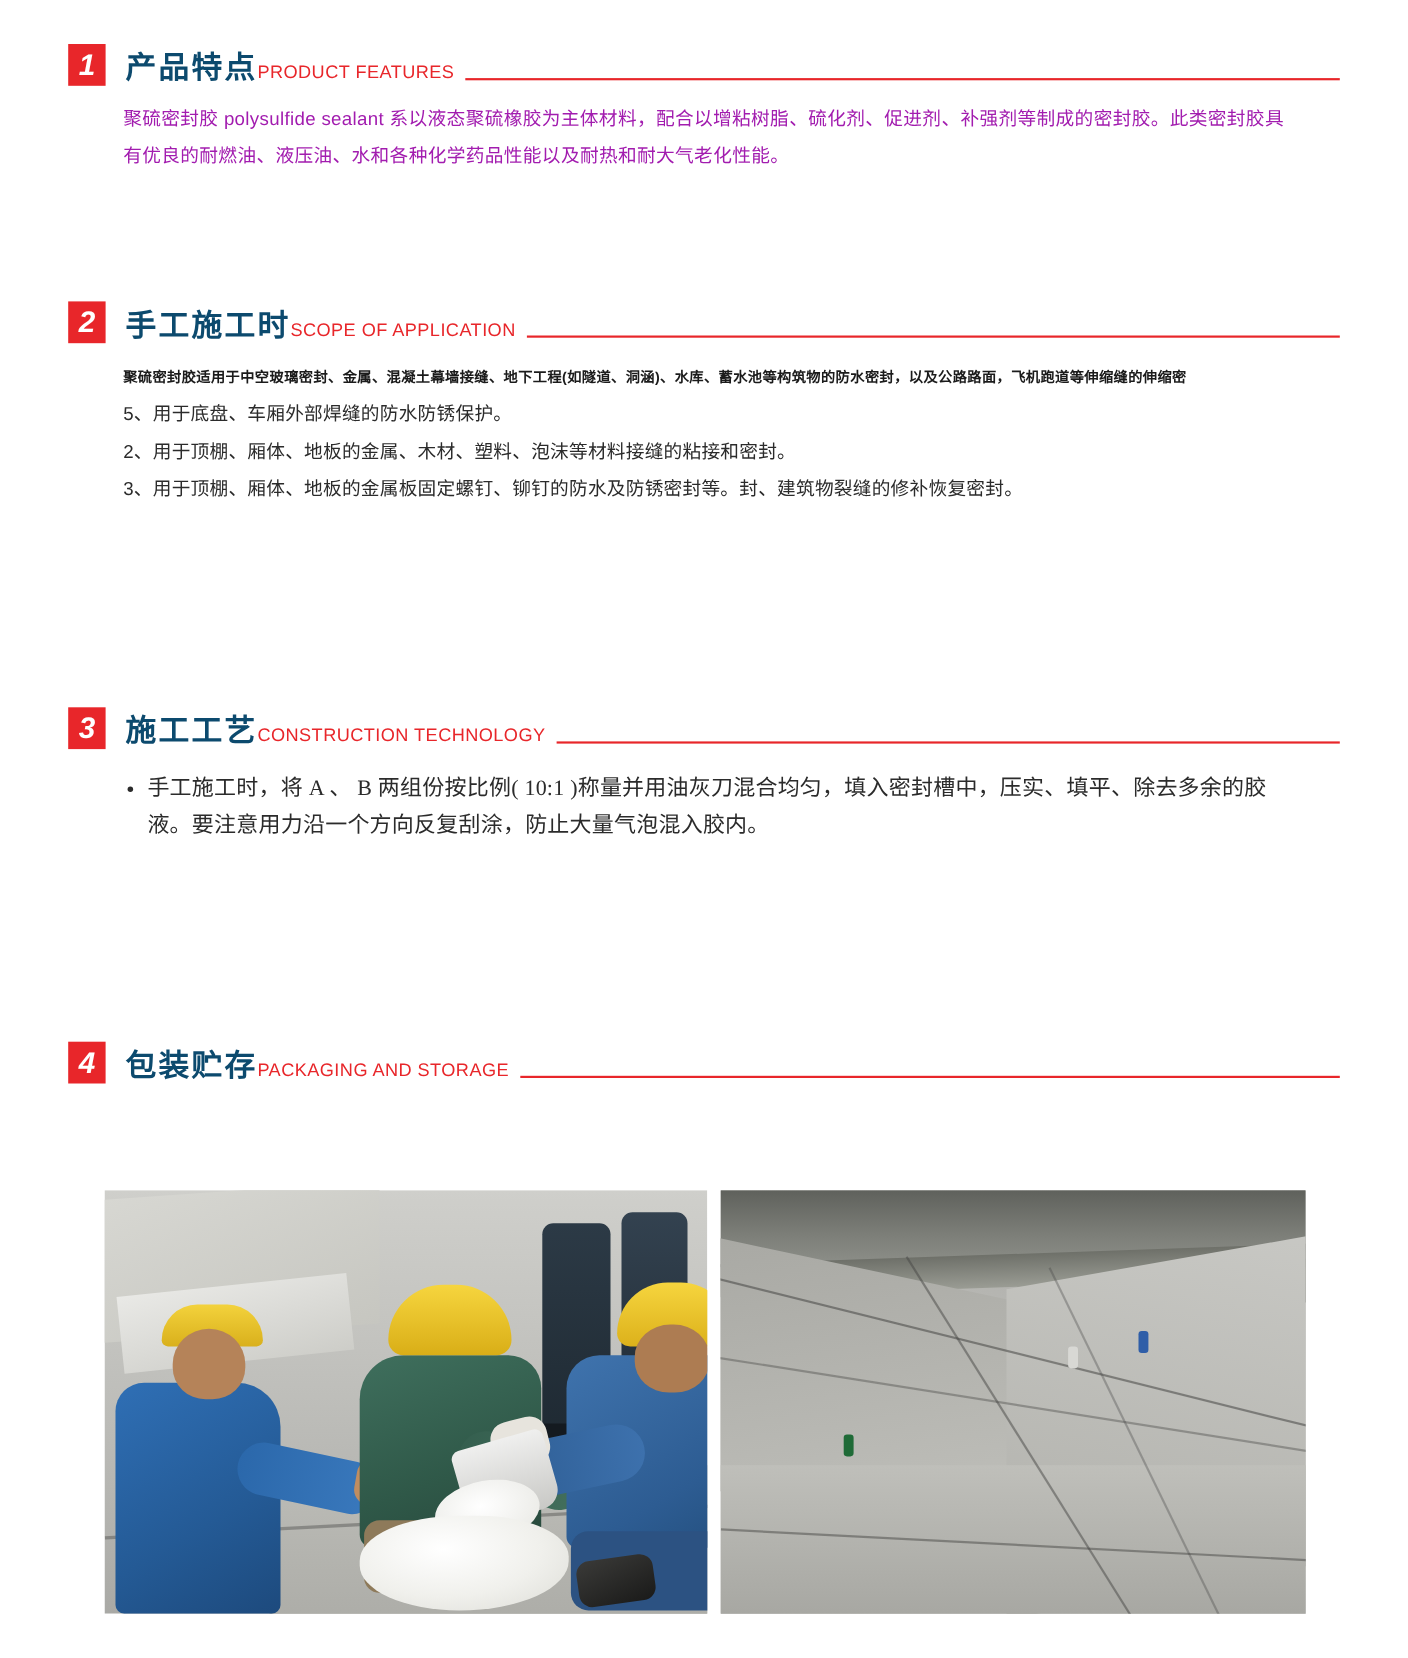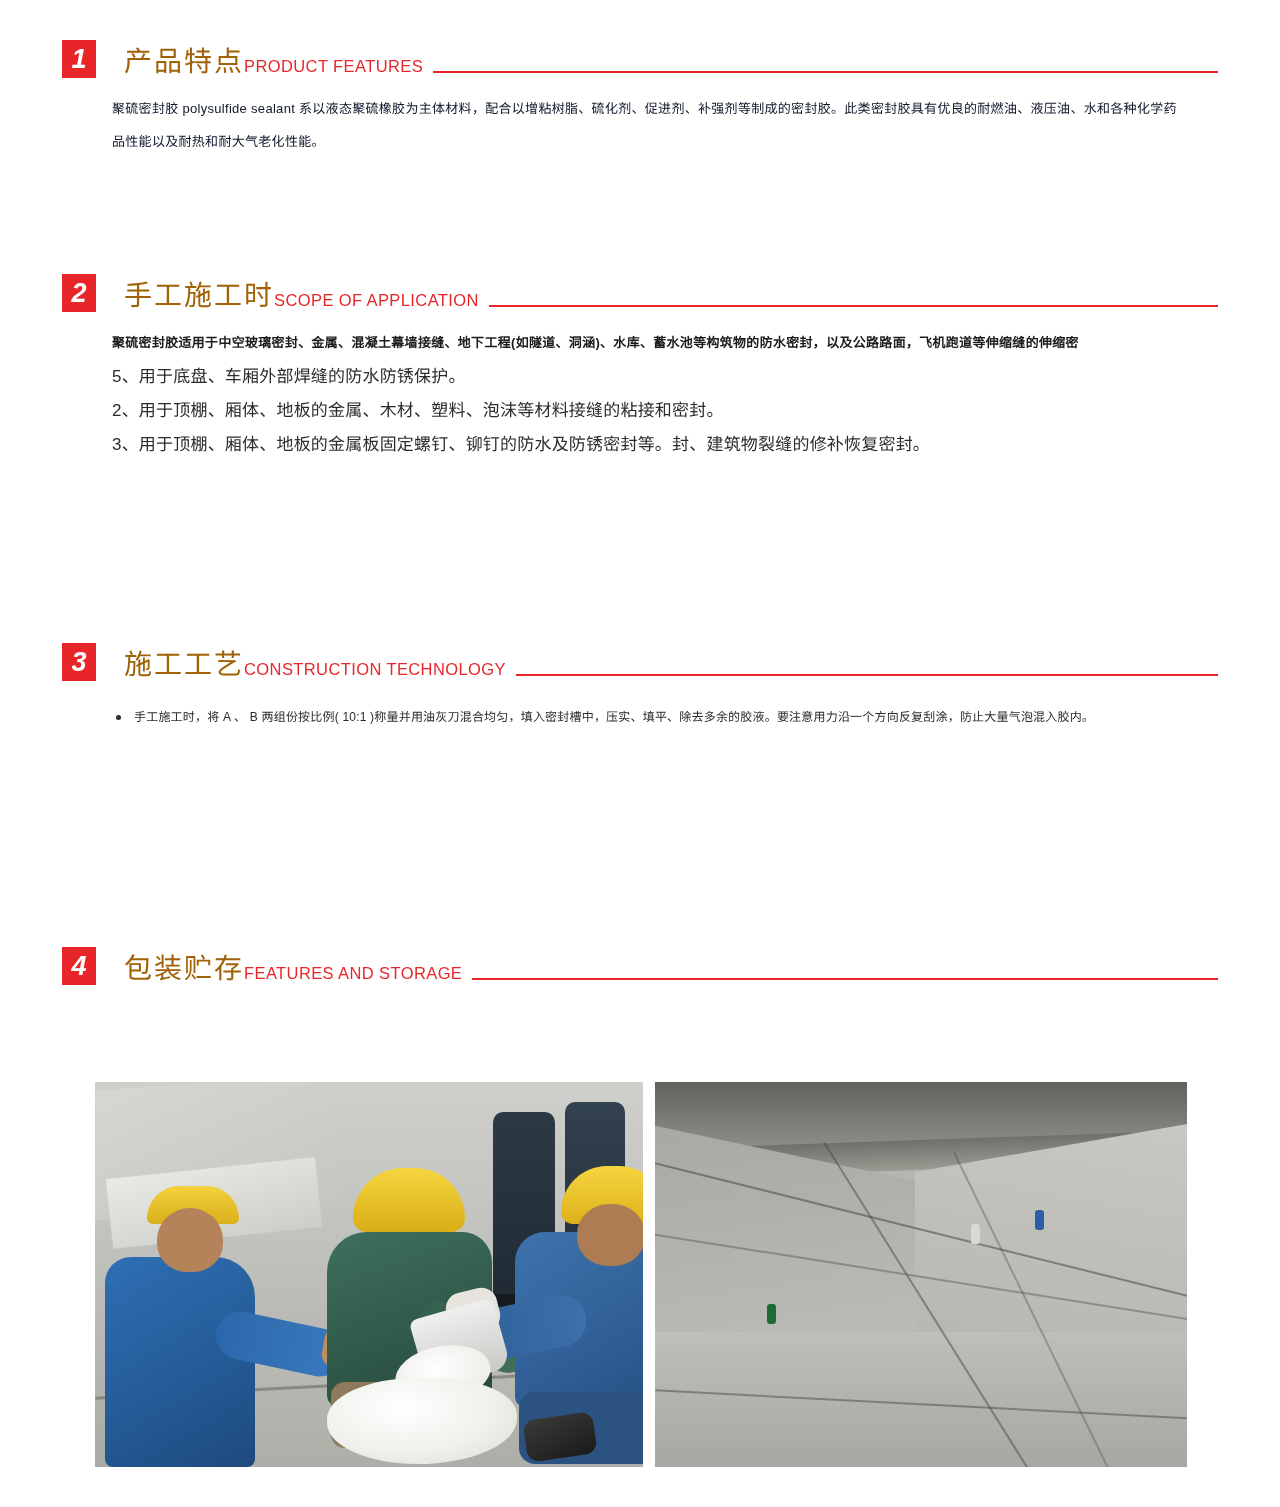--- a/index.html
+++ b/index.html
@@ -47,24 +47,24 @@
     font-style: italic;
     font-family: "Liberation Sans", sans-serif;
     display: flex;
     align-items: center;
     justify-content: center;
     flex: 0 0 auto;
     line-height: 1;
   }
   .cn-title {
     font-size: 28px;
-    font-weight: normal;
-    color: #a16207;
+    font-weight: bold;
+    color: #0c4a6e;
     letter-spacing: 2px;
-    margin-left: 28px;
+    margin-left: 18px;
     line-height: 1;
     padding-bottom: 2px;
     white-space: nowrap;
   }
   .en-title {
     font-size: 16.5px;
     color: #e8262a;
     letter-spacing: 0.4px;
     line-height: 1;
     padding-bottom: 4px;
@@ -80,48 +80,49 @@
     min-width: 10px;
   }
 
   
   .body-block {
     padding-left: 112px;
     padding-right: 100px;
     margin-top: 14px;
   }
   .para {
-    font-size: 13px;
+    font-size: 17px;
     line-height: 33px;
-    color: #0f172a;
+    color: #a21caf;
     letter-spacing: 0.3px;
     text-align: left;
   }
   .para.bold {
     font-weight: bold;
     color: #1b1b1b;
     font-size: 13px;
     line-height: 34px;
   }
   .list-line {
     font-size: 17px;
     line-height: 34px;
     color: #2b2b2b;
     letter-spacing: 0.2px;
   }
 
   
   .bullet-item {
     position: relative;
     padding-left: 22px;
-    font-size: 12px;
+    font-size: 20px;
     line-height: 33px;
     color: #2b2b2b;
     letter-spacing: 0.2px;
     margin-bottom: 2px;
+    font-family: Liberation Serif, serif;
   }
   .bullet-item::before {
     content: "";
     position: absolute;
     left: 4px;
     top: 14px;
     width: 5px;
     height: 5px;
     background: #2b2b2b;
     border-radius: 50%;
@@ -383,21 +384,21 @@
     </div>
     <div class="body-block" style="margin-top:20px;">
       <div class="bullet-item">手工施工时，将 A 、 B 两组份按比例( 10:1 )称量并用油灰刀混合均匀，填入密封槽中，压实、填平、除去多余的胶液。要注意用力沿一个方向反复刮涂，防止大量气泡混入胶内。</div>
     </div>
   </div>
 
   <div class="section" style="top:941px;">
     <div class="sec-head">
       <div class="num-badge">4</div>
       <div class="cn-title">包装贮存</div>
-      <div class="en-title">FEATURES AND STORAGE</div>
+      <div class="en-title">PACKAGING AND STORAGE</div>
       <div class="head-rule"></div>
     </div>
   </div>
 
   <div class="photo-row">
 
     <div class="photo photo-left">
       <div class="pl-bg"></div>
       <div class="pl-slab1"></div>
       <div class="pl-sheet"></div>

